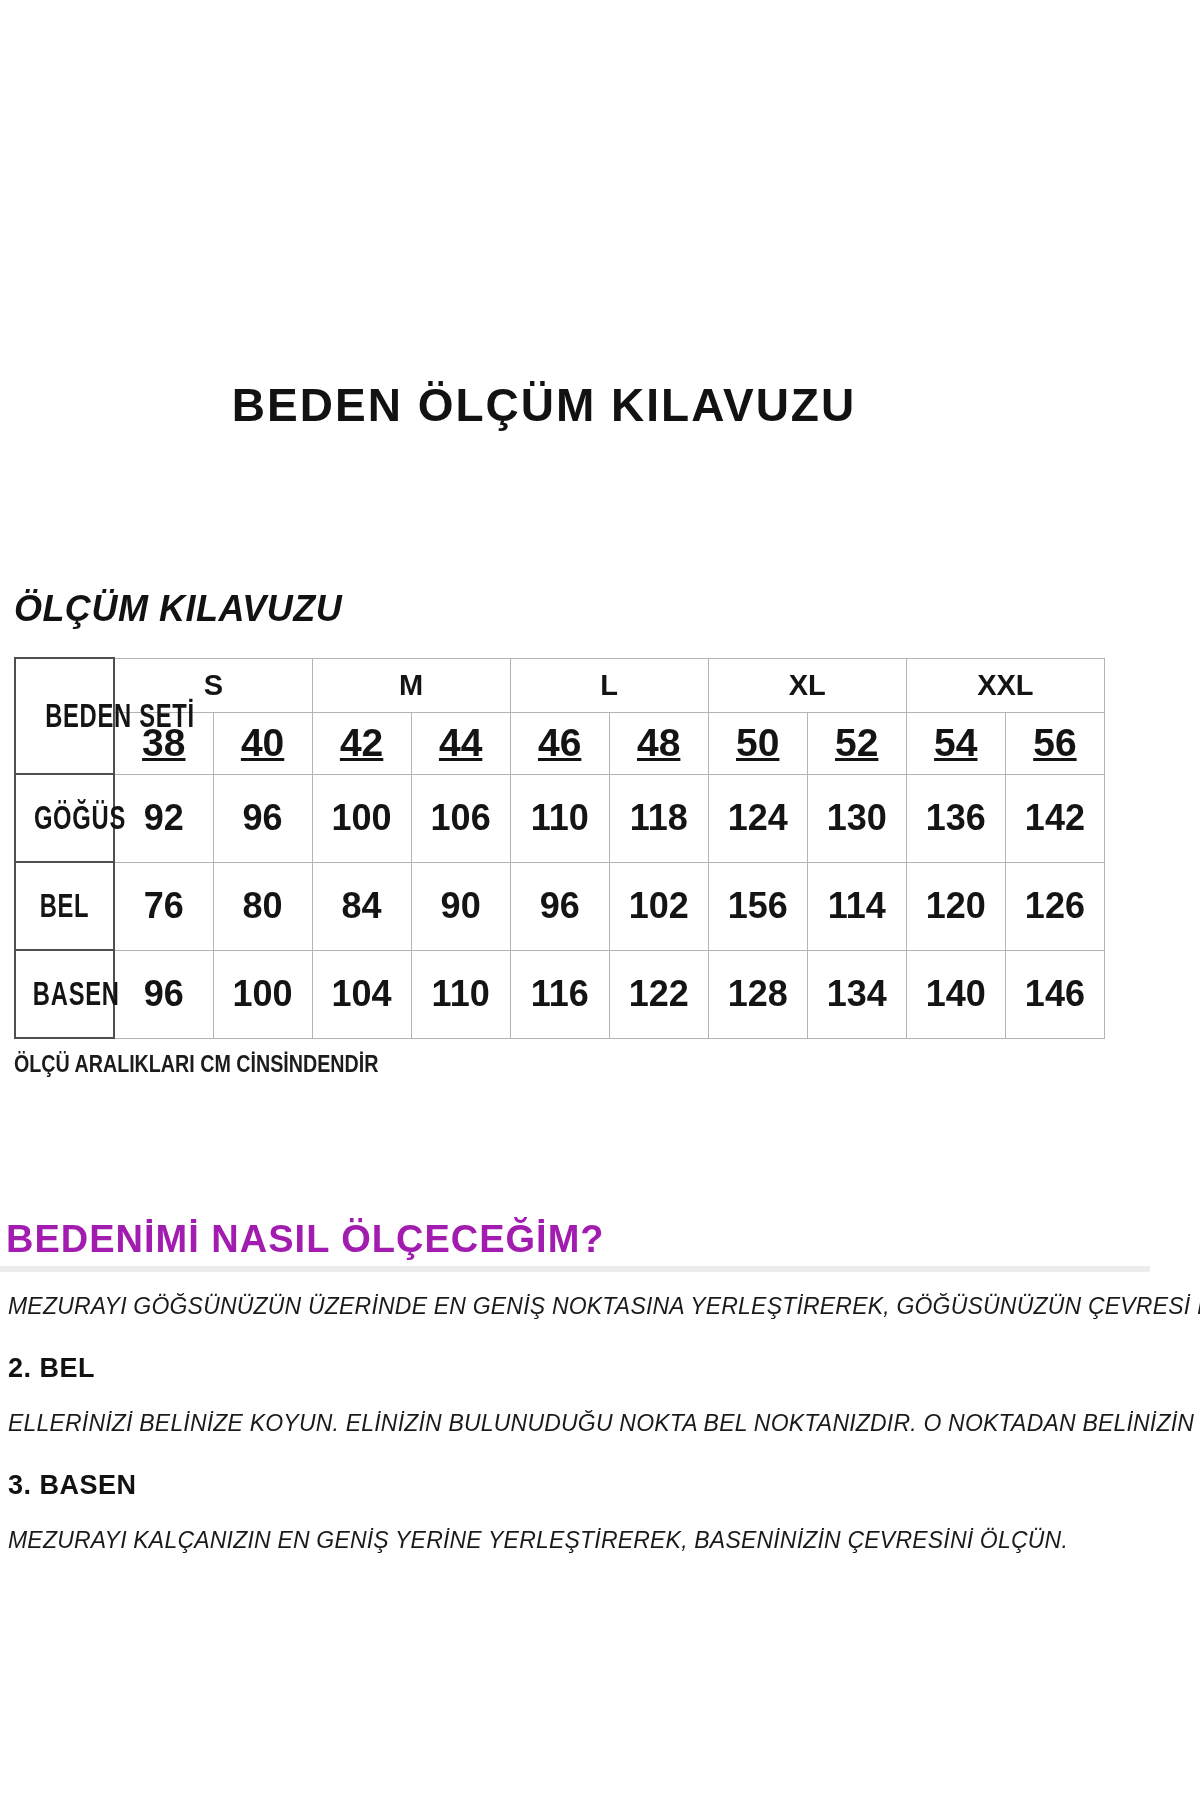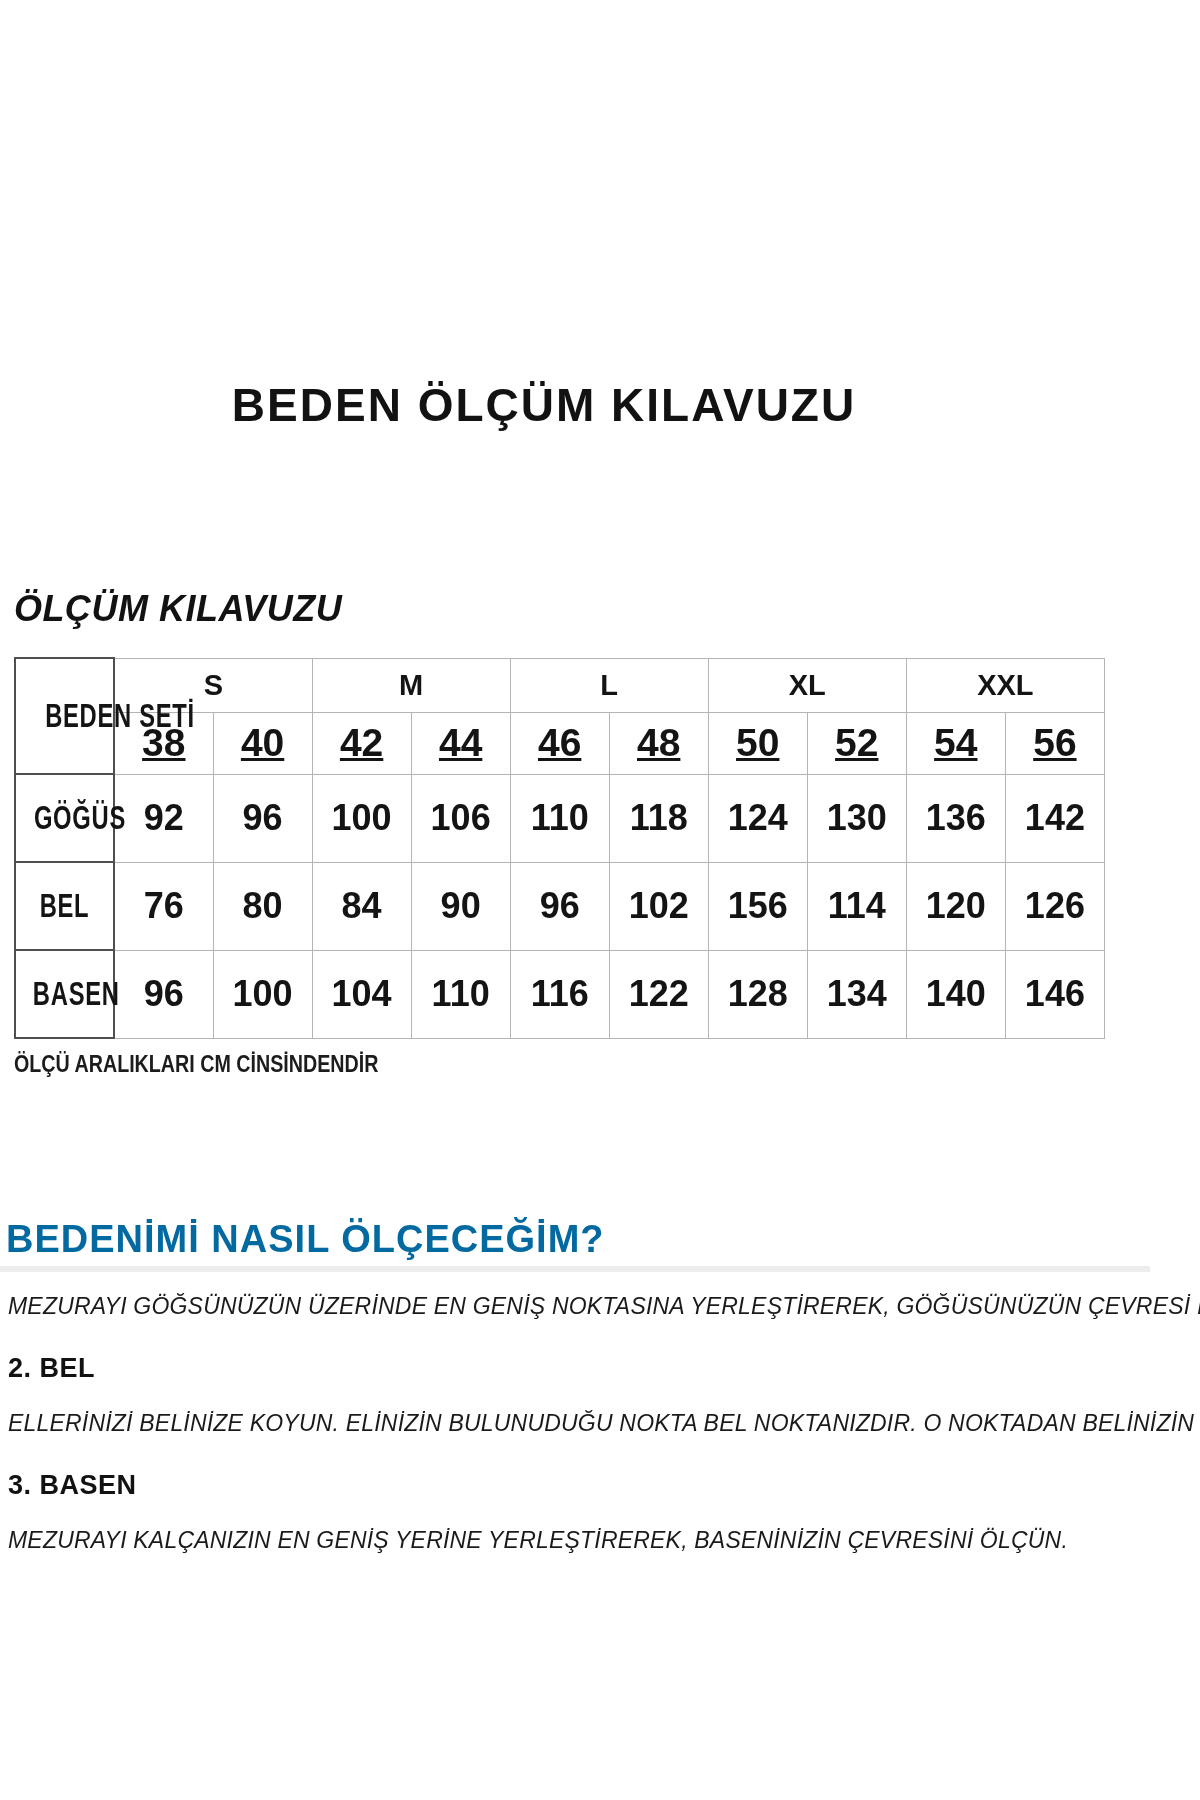--- a/index.html
+++ b/index.html
@@ -68,21 +68,21 @@
     transform-origin: left center;
     white-space: nowrap;
     color: #1c1c1c;
   }
 
   .how-heading {
     position: absolute;
     left: 6px; top: 1218px;
     font-size: 38px; font-weight: bold;
     letter-spacing: 1px;
-    color: #0369a1;
+    color: #a21caf;
   }
   .divider {
     position: absolute;
     left: 0; top: 1266px;
     width: 1150px; height: 6px;
     background: #ededed;
   }
   .instructions {
     position: absolute;
     left: 8px; top: 1293px;

